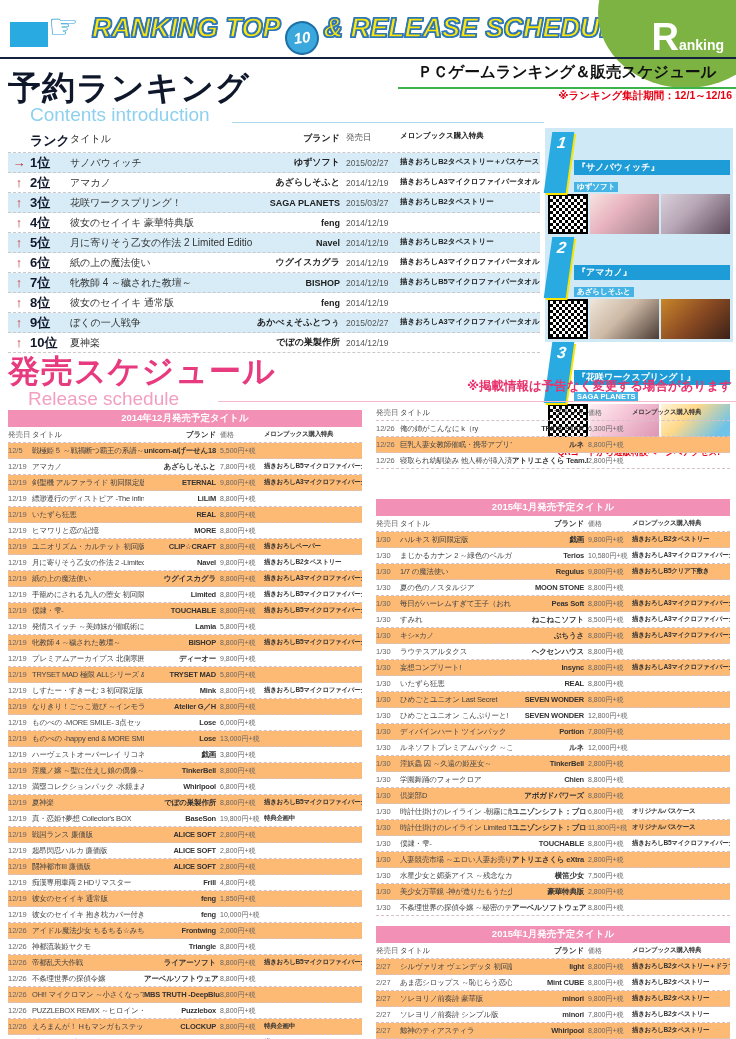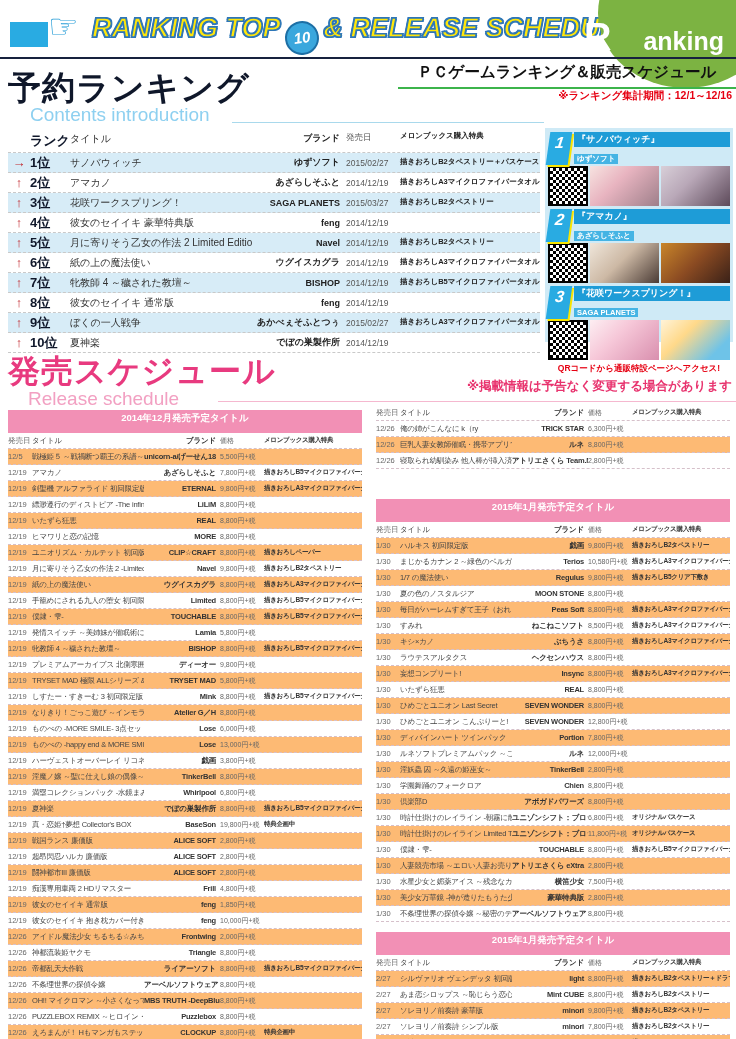--- a/index.html
+++ b/index.html
@@ -12,21 +12,21 @@
   .banner-title{position:absolute;left:92px;top:13px;white-space:nowrap;}
   .banner-yellow{font-size:27px;font-weight:900;font-style:italic;color:#ffe60a;
         letter-spacing:0px;-webkit-text-stroke:1.4px #2e77b8;
         text-shadow:1px 1px 0 #2e77b8,-1px 1px 0 #2e77b8,1px -1px 0 #2e77b8,-1px -1px 0 #2e77b8;}
   .badge10{display:inline-block;width:30px;height:30px;border-radius:50%;background:#3aa7dd;
         border:2px solid #1d6fa5;color:#fff;font-size:15px;font-weight:900;font-style:italic;
         text-align:center;line-height:30px;vertical-align:-6px;transform:rotate(-8deg);}
   .green-circle{position:absolute;right:-38px;top:-62px;width:176px;height:150px;border-radius:50%;background:#7cb342;}
   .corner-ranking{position:absolute;right:12px;top:16px;color:#fff;white-space:nowrap;}
   .corner-r{font-size:38px;font-weight:bold;}
-  .corner-rest{font-size:25px;font-weight:bold;margin-left:32px;}
+  .corner-rest{font-size:14px;font-weight:bold;}
   .banner-rule{position:absolute;left:0;top:57px;width:736px;height:2px;background:#16213e;}
 
   
   .pc-subtitle{position:absolute;left:398px;top:62px;width:338px;text-align:center;font-size:15.5px;
         font-weight:bold;color:#111;padding-bottom:4px;border-bottom:2px solid #3cb44b;}
   .period-note{position:absolute;right:4px;top:89px;font-size:10.5px;font-weight:bold;color:#e60012;margin-left:44px;}
 
   
   .rank-title{position:absolute;left:8px;top:66px;font-size:33px;font-weight:900;color:#0f172a;letter-spacing:1px;}
   .rank-sub{position:absolute;left:30px;top:104px;font-size:19px;color:#8ed0f0;}
@@ -43,21 +43,21 @@
   .rc-brand{width:88px;text-align:right;font-size:9px;font-weight:bold;color:#222;padding-right:6px;white-space:nowrap;flex:none;}
   .rc-date{width:54px;font-size:8.5px;color:#555;flex:none;}
   .rc-bonus{width:140px;font-size:7.5px;font-weight:bold;color:#222;line-height:8.5px;flex:none;}
 
   
   .top3{position:absolute;left:545px;top:128px;width:188px;height:214px;background:#cfeaf6;padding:4px 3px 2px 3px;box-sizing:border-box;}
   .t3-card{margin-bottom:3px;}
   .t3-head{display:flex;align-items:stretch;margin-bottom:1px;}
   .t3-num{flex:none;width:22px;background:#29abe2;color:#fff;font-size:16px;font-weight:900;font-style:italic;
         text-align:center;line-height:21px;transform:skewX(-8deg);box-shadow:2px 2px 0 #f9e500;margin-right:4px;}
-  .t3-txt{flex:1;min-width:0;}
+  .t3-txt{flex:1;min-width:0;margin-top:28px;}
   .t3-title{background:#1e9cd7;color:#fff;font-size:9px;font-weight:bold;padding:1px 3px;white-space:nowrap;overflow:hidden;}
   .t3-brand{background:#45b4e4;color:#fff;font-size:7.5px;font-weight:bold;padding:0 3px;display:inline-block;max-width:100%;box-sizing:border-box;white-space:nowrap;}
   .t3-body{display:flex;gap:2px;margin-top:1px;}
   .qr{flex:none;width:40px;height:40px;background-color:#fff;border:2px solid #000;box-sizing:border-box;
       background-image:linear-gradient(45deg,#000 25%,transparent 25%,transparent 75%,#000 75%),
                        linear-gradient(45deg,#000 25%,#fff 25%,#fff 75%,#000 75%);
       background-size:6px 6px;background-position:0 0,3px 3px;}
   .thumb{flex:1;height:40px;}
   .c0a{background:linear-gradient(135deg,#f7e3e0,#e8b4c0 40%,#9e7f8a);}
   .c0b{background:linear-gradient(135deg,#d8cfd8,#b9a8b8 40%,#5d4a5a);}
@@ -69,21 +69,21 @@
 
   
   .sched-title{position:absolute;left:8px;top:350px;font-size:32px;font-weight:900;color:#e83a7f;letter-spacing:1px;}
   .sched-sub{position:absolute;left:28px;top:388px;font-size:19px;color:#f2a0c2;}
   .sched-note{position:absolute;right:4px;top:378px;font-size:12.5px;font-weight:bold;color:#e8336e;}
   .sched-subline{position:absolute;left:218px;top:401px;width:518px;height:1px;background:#f5b8cf;}
 
   
   .sched-col-left{position:absolute;left:8px;top:410px;width:354px;}
   .sched-col-right{position:absolute;left:376px;top:405px;width:354px;}
-  .sched-bar{height:23px;background:#f290b5;color:#fff;font-size:9.5px;font-weight:bold;text-align:center;line-height:15px;}
+  .sched-bar{height:17px;background:#f290b5;color:#fff;font-size:9.5px;font-weight:bold;text-align:center;line-height:15px;}
   .sched-cols{display:flex;font-size:7px;color:#888;padding:3px 0 2px 0;border-bottom:1px dashed #d6c0ca;}
   .sched-row{display:flex;align-items:center;min-height:15px;border-bottom:1px dashed #d6c0ca;}
   .sched-row.alt{background:#fdba74;}
   .sr-date{width:24px;font-size:7.5px;color:#666;flex:none;}
   .sr-title{flex:1;min-width:0;font-size:7.5px;color:#444;white-space:nowrap;overflow:hidden;letter-spacing:-0.2px;}
   .sr-brand{width:72px;text-align:right;font-size:7.5px;font-weight:bold;color:#333;padding-right:4px;white-space:nowrap;overflow:hidden;flex:none;letter-spacing:-0.2px;}
   .sr-price{width:44px;font-size:7px;color:#666;flex:none;}
   .sr-bonus{width:98px;font-size:6.5px;font-weight:bold;color:#333;white-space:nowrap;overflow:hidden;flex:none;letter-spacing:-0.3px;}
   .tbl{margin-bottom:0;}
   .gap30{margin-top:30px;}

